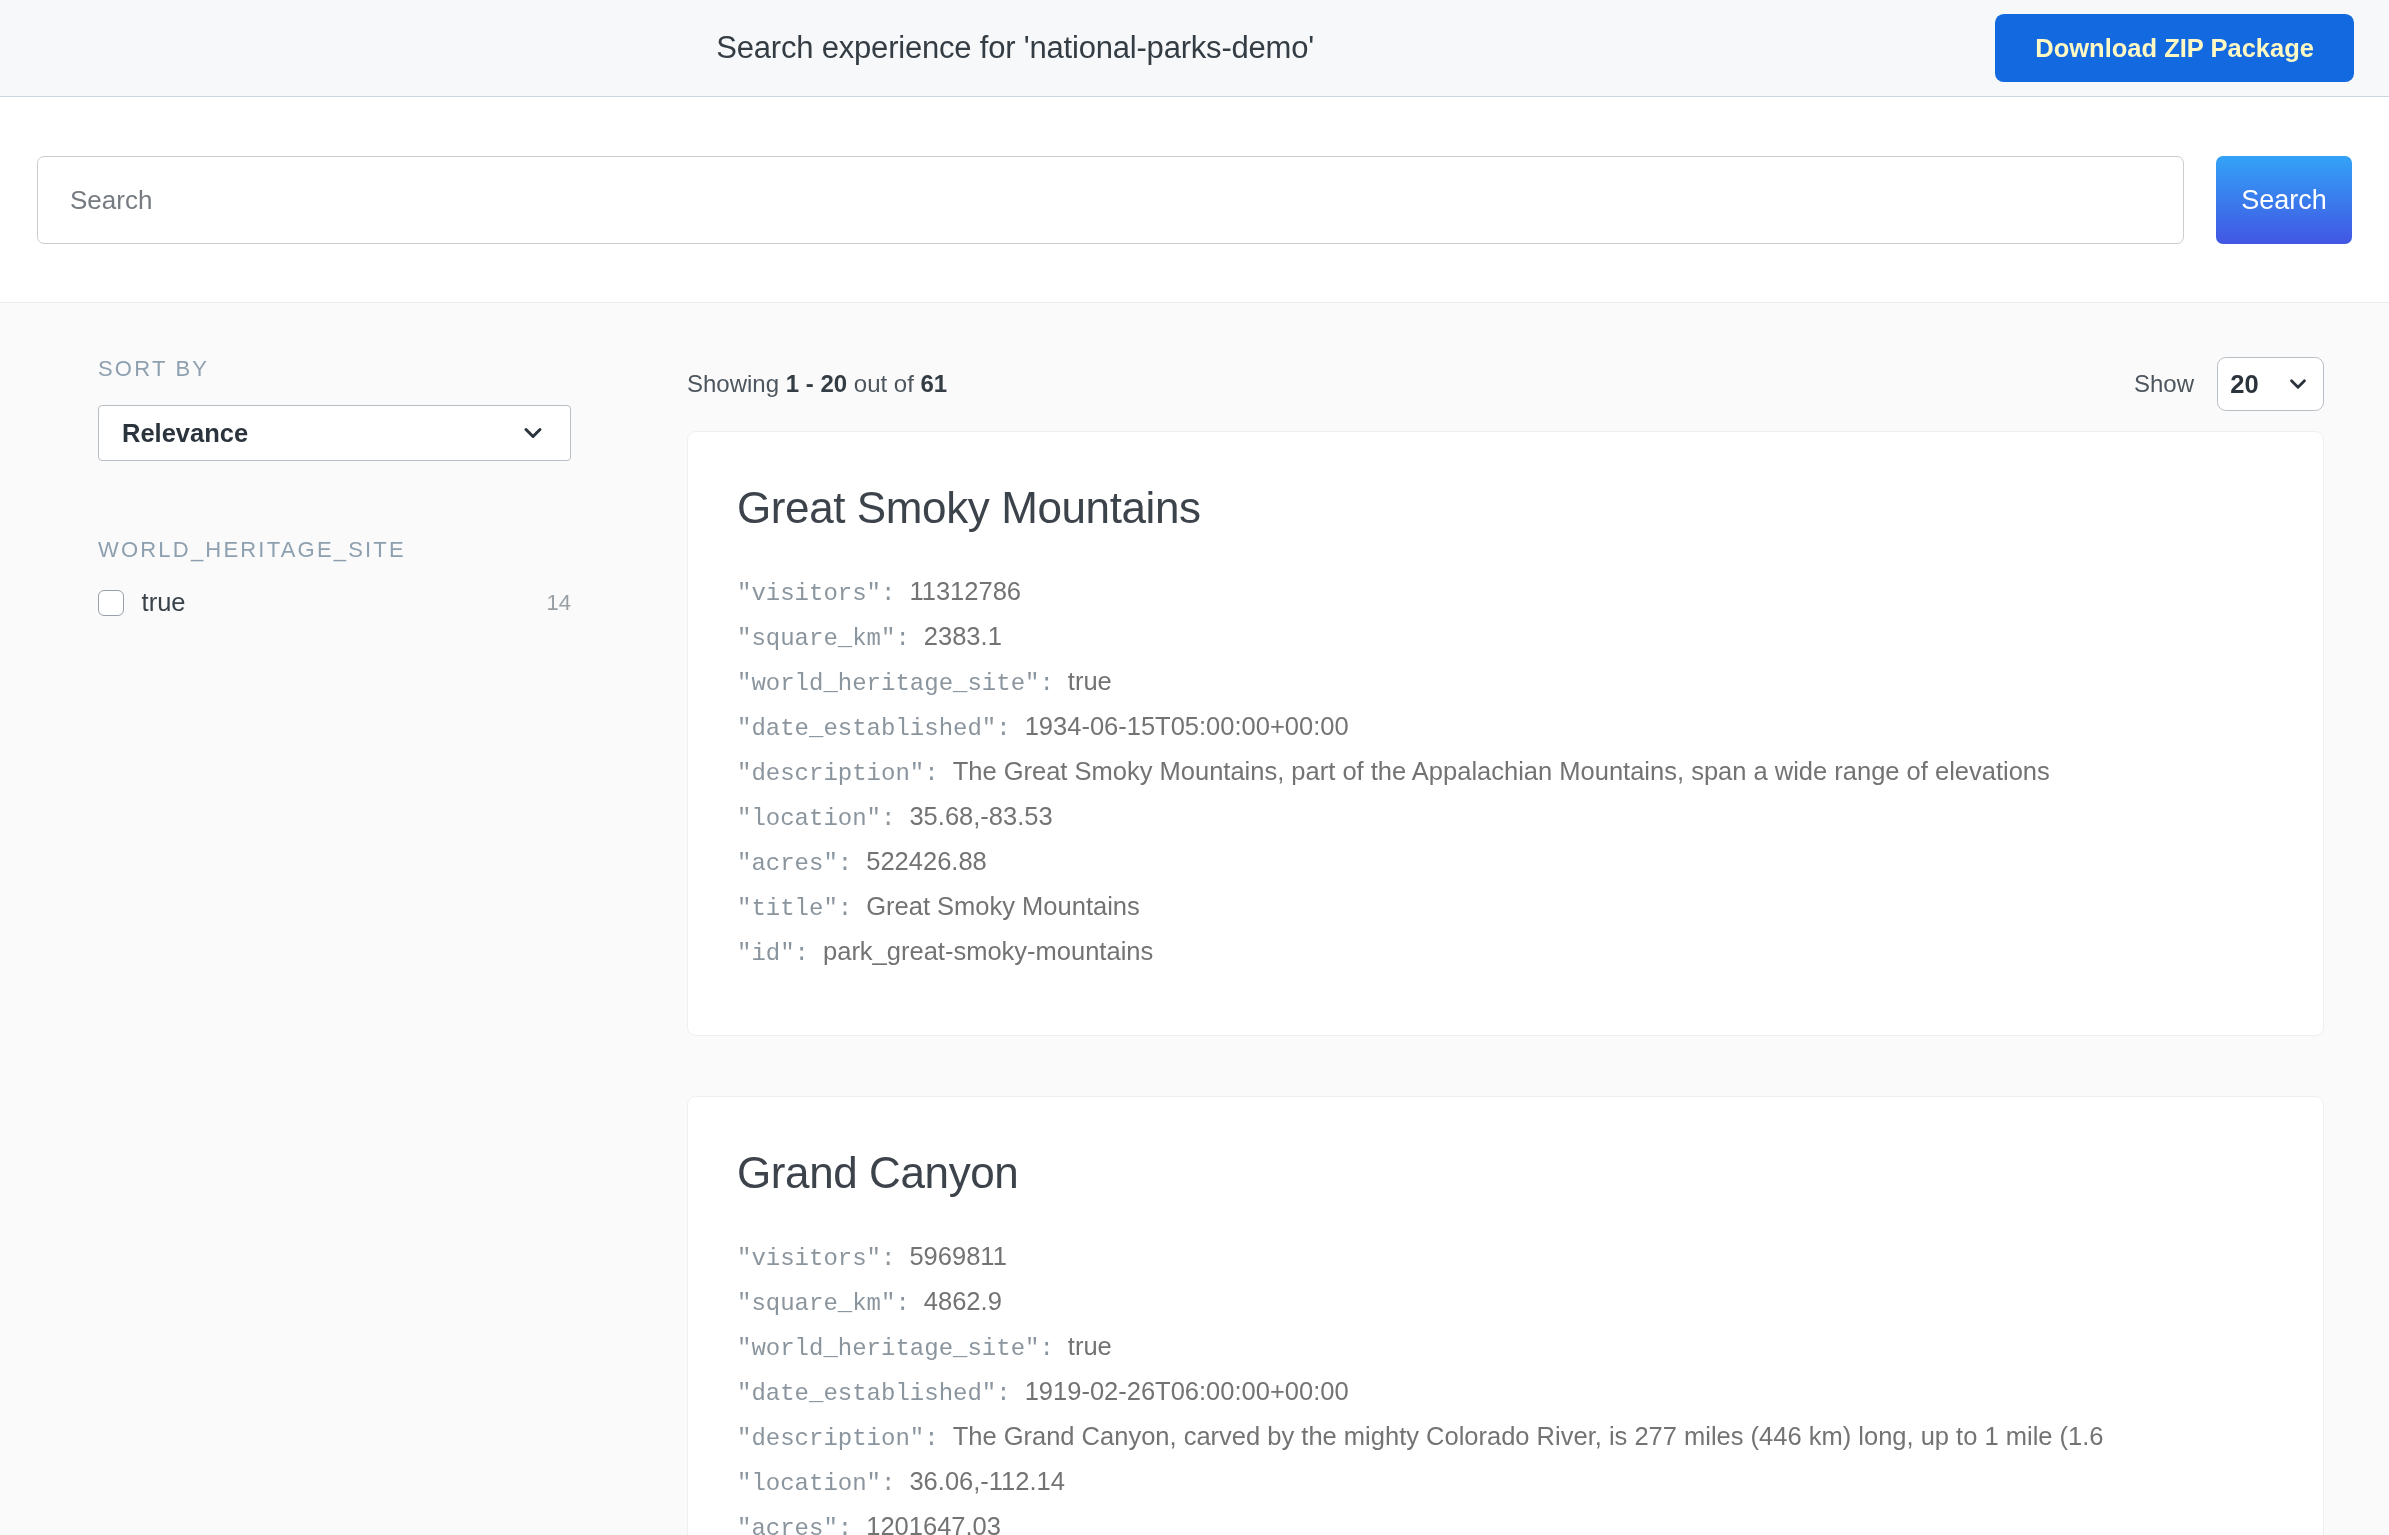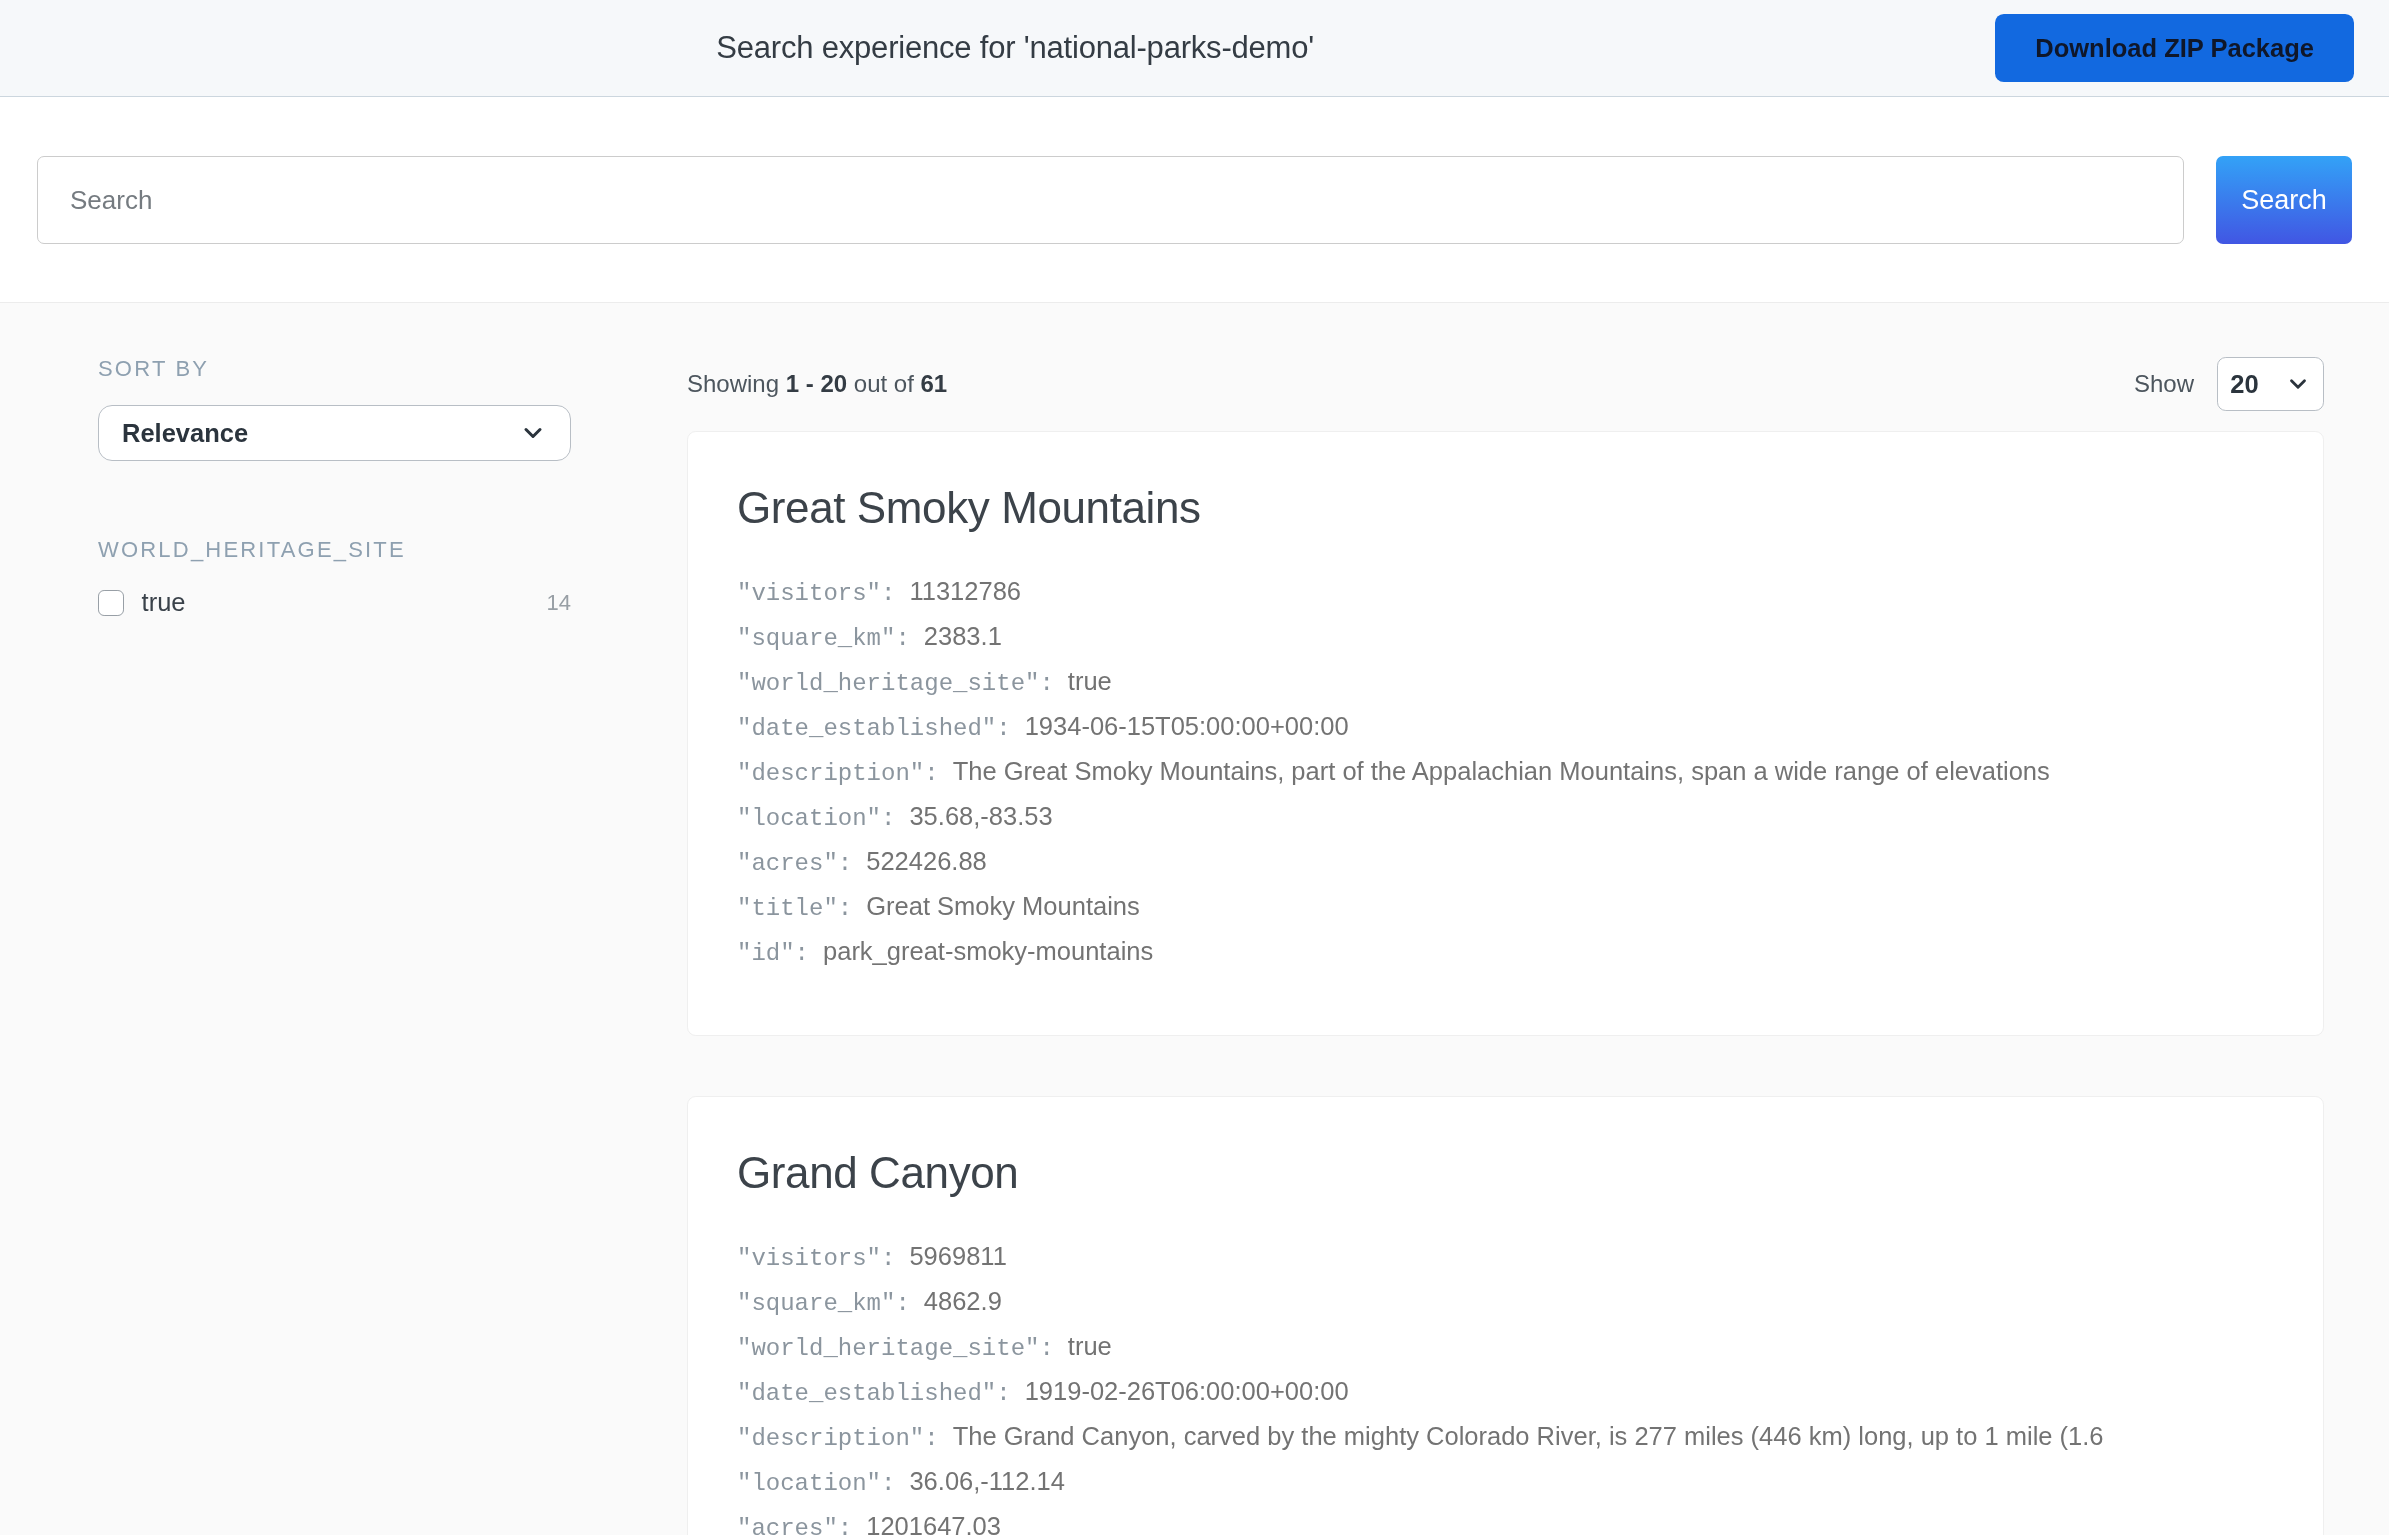--- a/index.html
+++ b/index.html
@@ -13,21 +13,21 @@
   .app-header {
     height: 97px; background: #f6f8fa; border-bottom: 1.8px solid #ccd6de;
     display: flex; align-items: center; padding: 0 35px;
   }
   .header-title {
     flex: 1; text-align: center; font-size: 31px; color: #343c44; letter-spacing: -0.2px;
   }
   .header-title .engine { font-weight: 400; }
   .download-btn {
     flex-shrink: 0; height: 68px; padding: 0 40px; border: none; cursor: pointer;
-    background: #1269e0; color: #0f172a; font-weight: 700; font-size: 25.5px;
+    background: #1269e0; color: #fef9c3; font-weight: 700; font-size: 25.5px;
     border-radius: 8.8px; font-family: inherit;
   }
 
   
   .search-band {
     background: #ffffff; padding: 59px 37px 58px 37px;
     display: flex; gap: 32px; align-items: center;
   }
   .search-input {
     flex: 1; height: 88px; border: 1.8px solid #cccccc; border-radius: 7px;
@@ -44,21 +44,21 @@
   
   .content {
     display: flex; background: #fafafa; border-top: 1.8px solid #ececec;
     padding: 53px 65px 0 98px; gap: 116px;
   }
   .sidebar { width: 473px; flex-shrink: 0; }
   .side-label {
     color: #8ea0b0; font-size: 22px; letter-spacing: 2.2px; font-weight: 400;
   }
   .sort-select {
-    margin-top: 23px; height: 56px; border: 1.8px solid #b8bec5; border-radius: 14px;
+    margin-top: 23px; height: 56px; border: 1.8px solid #b8bec5; border-radius: 4px;
     background: #fff; display: flex; align-items: center; padding: 0 23px; cursor: pointer;
   }
   .sort-select .sel-text { font-weight: 700; font-size: 25.5px; color: #2b343d; flex: 1; }
   .chevron { flex-shrink: 0; display: inline-flex; }
   .facet-label { margin-top: 76px; }
   .facet-options { margin-top: 23px; }
   .facet-option {
     display: flex; align-items: center; height: 33px; margin-bottom: 3.5px; cursor: pointer;
   }
   .checkbox {

